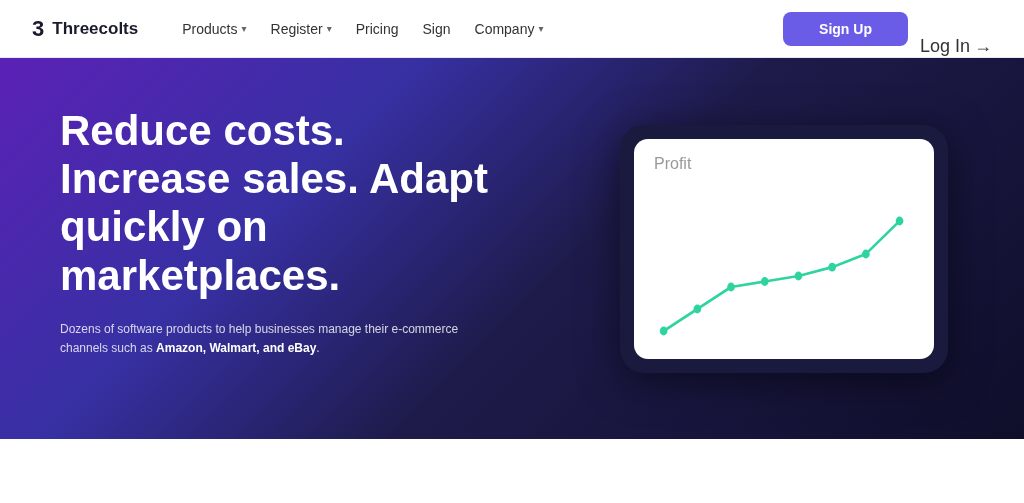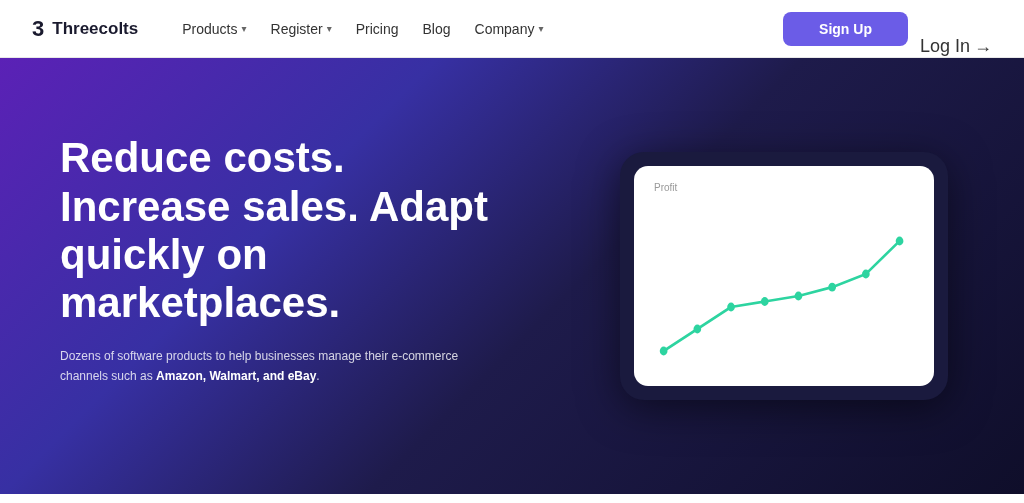--- a/index.html
+++ b/index.html
@@ -77,21 +77,21 @@
       cursor: pointer;
       display: flex;
       align-items: center;
       gap: 4px;
       margin-top: 36px;
     }
 
     
     .hero {
       width: 1024px;
-      height: 436px;
+      height: 381px;
       background: linear-gradient(135deg, #5b21b6 0%, #3730a3 30%, #1e1b4b 55%, #0f0e2a 100%);
       display: flex;
       align-items: center;
       padding: 40px 60px;
       position: relative;
       overflow: hidden;
     }
     .hero-left {
       flex: 1;
       max-width: 520px;
@@ -162,21 +162,21 @@
     }
     .chart-card-inner {
       background: #ffffff;
       border-radius: 14px;
       width: 300px;
       height: 220px;
       padding: 16px 20px 16px 20px;
       position: relative;
     }
     .chart-label {
-      font-size: 10px;
+      font-size: 16px;
       color: #999;
       margin-bottom: 15px;
       font-weight: 500;
     }
     .chart-svg {
       width: 100%;
       height: 165px;
     }
   </style>
 </head>
@@ -193,21 +193,21 @@
       <span class="nav-chevron">▾</span>
     </div>
     <div class="nav-item">
       <span>Register</span>
       <span class="nav-chevron">▾</span>
     </div>
     <div class="nav-item">
       <span>Pricing</span>
     </div>
     <div class="nav-item">
-      <span>Blog</span>
+      <span>Sign</span>
     </div>
     <div class="nav-item">
       <span>Company</span>
       <span class="nav-chevron">▾</span>
     </div>
   </div>
   <div class="nav-actions">
     <button class="btn-signup">Sign Up</button>
     <button class="btn-login">
       <span>Log In</span>

